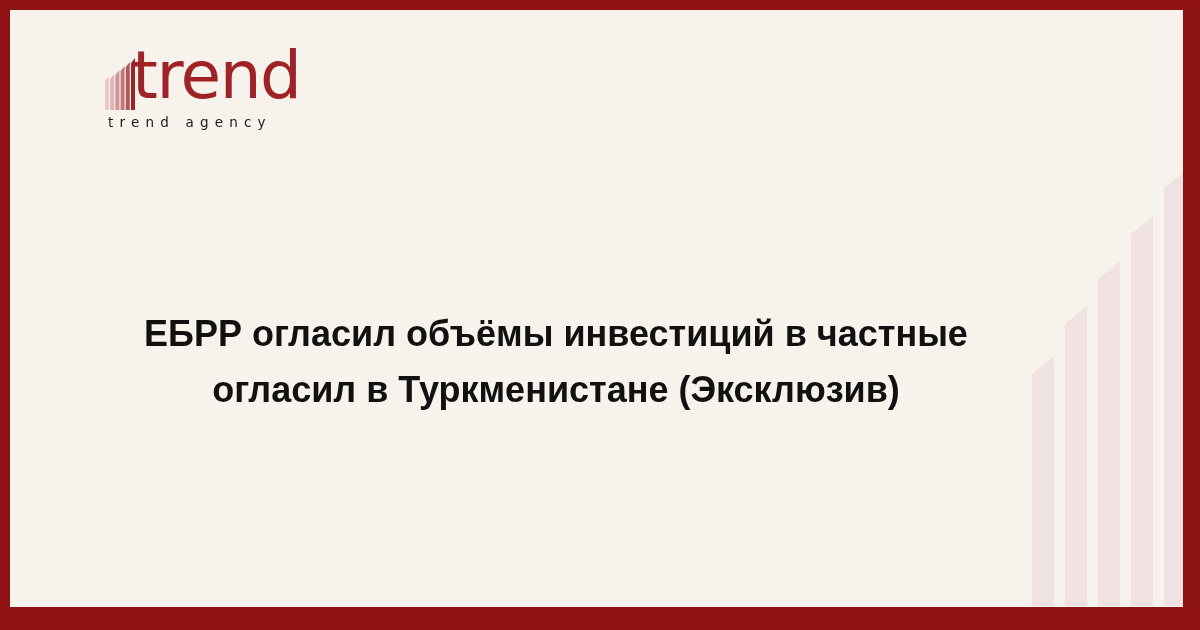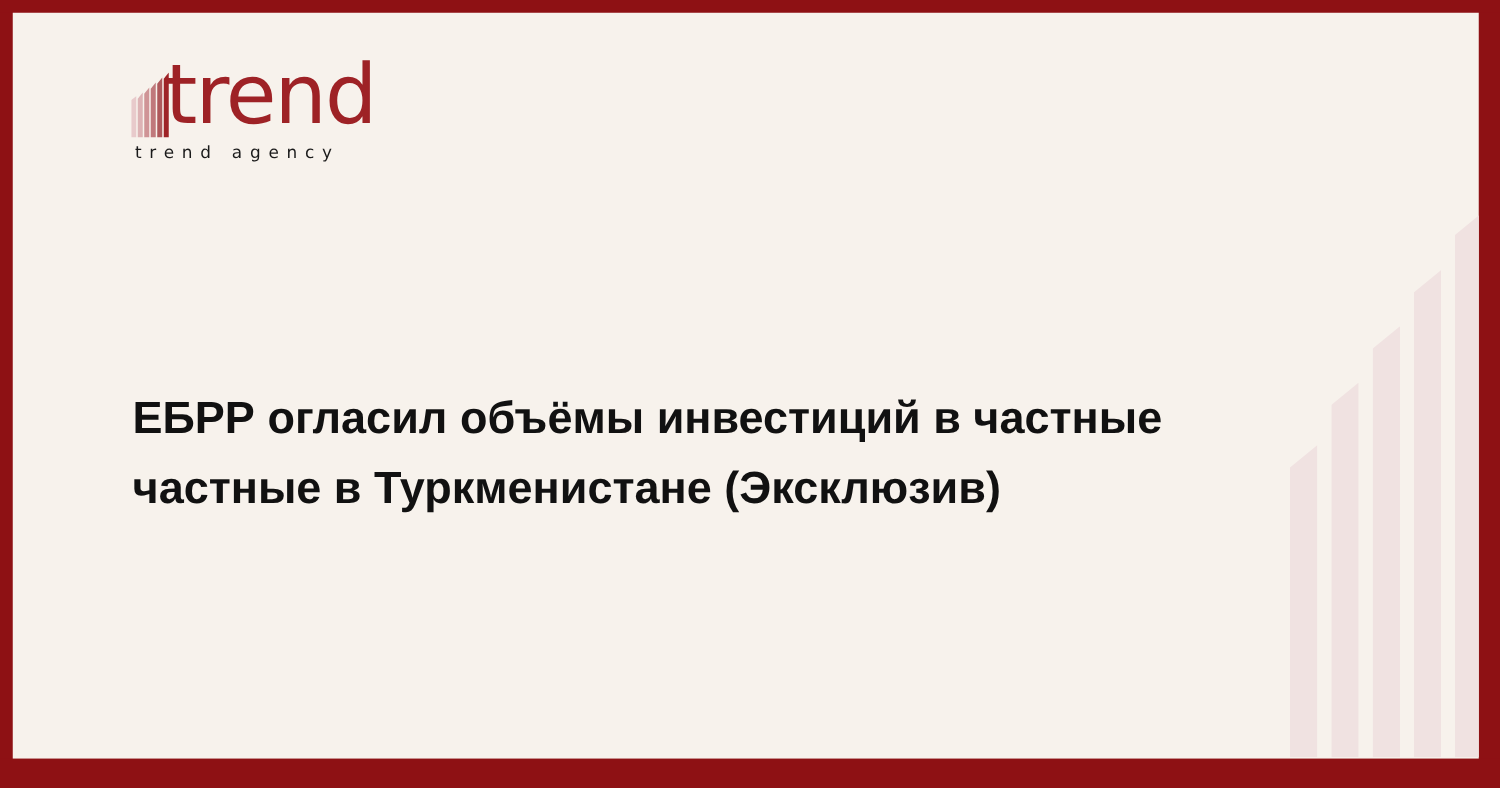--- a/index.html
+++ b/index.html
@@ -133,20 +133,21 @@
     width: 900px;
     font-size: 36px;
     line-height: 56px;
     font-weight: 700;
     color: #111111;
     font-family: "Liberation Sans", sans-serif;
   }
   .headline-line {
     display: block;
     white-space: nowrap;
+    text-align: center;
   }
 </style>
 </head>
 <body>
 
 <div id="card">
 
   <div id="canvas">
 
     <div id="decor-bars">
@@ -168,21 +169,21 @@
         <polygon points="26,5 30,0 30,52 26,52" fill="#9E2226"></polygon>
       </svg>
 
       <div id="logo-word">trend</div>
 
       <div id="logo-tagline">trend agency</div>
     </div>
 
     <h1 id="headline">
       <span class="headline-line">ЕБРР огласил объёмы инвестиций в частные</span>
-      <span class="headline-line">частные в Туркменистане (Эксклюзив)</span>
+      <span class="headline-line">огласил в Туркменистане (Эксклюзив)</span>
     </h1>
 
   </div>
 
   <div id="left-strip"></div>
   <div id="top-strip"></div>
   <div id="right-strip"></div>
   <div id="bottom-strip"></div>
 
 </div>

